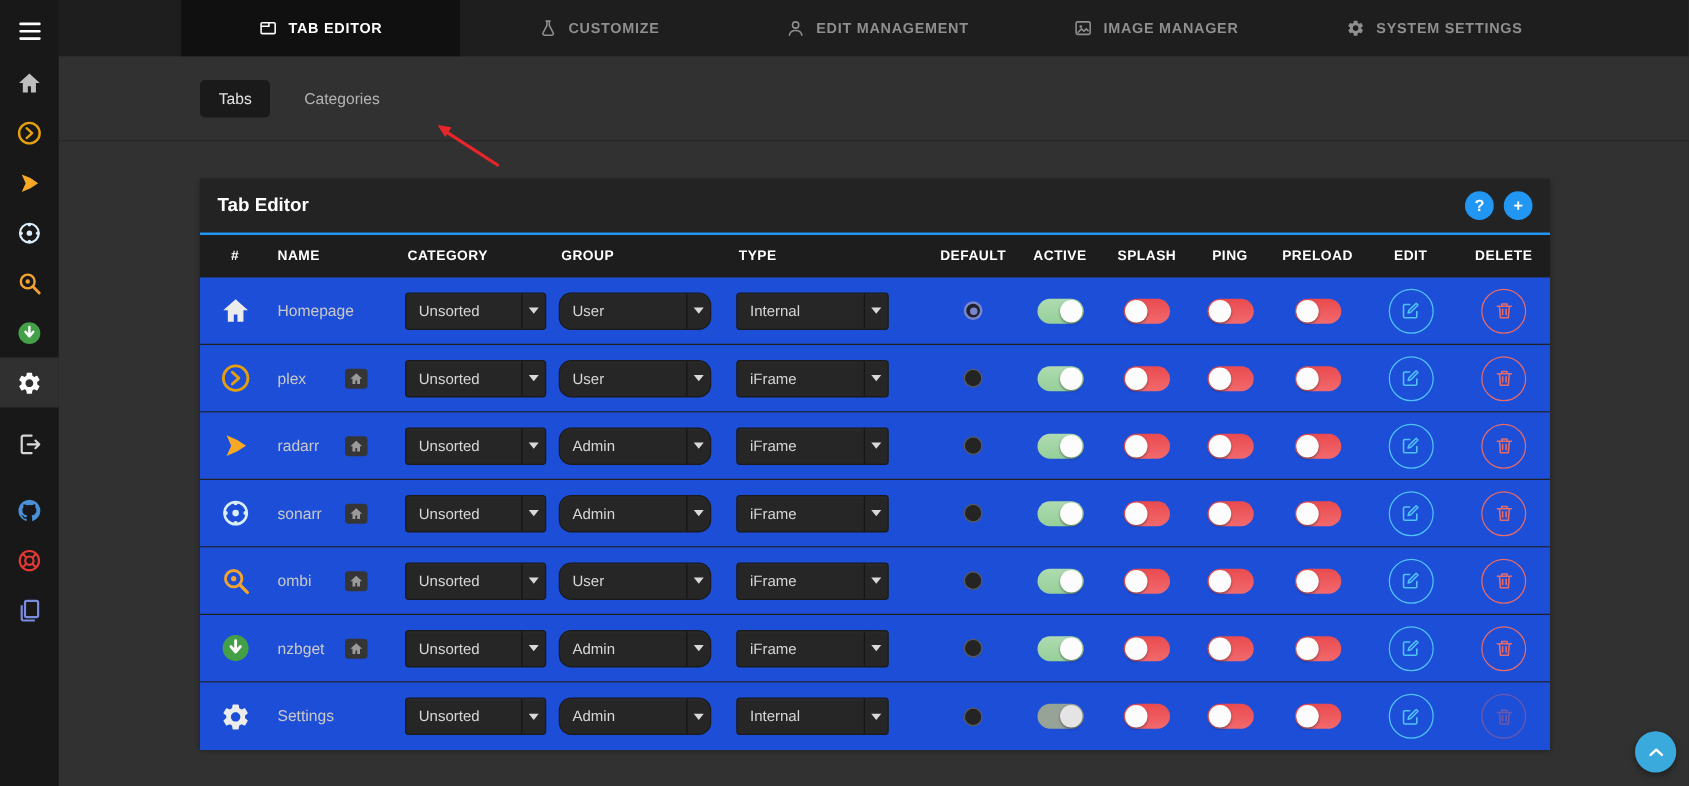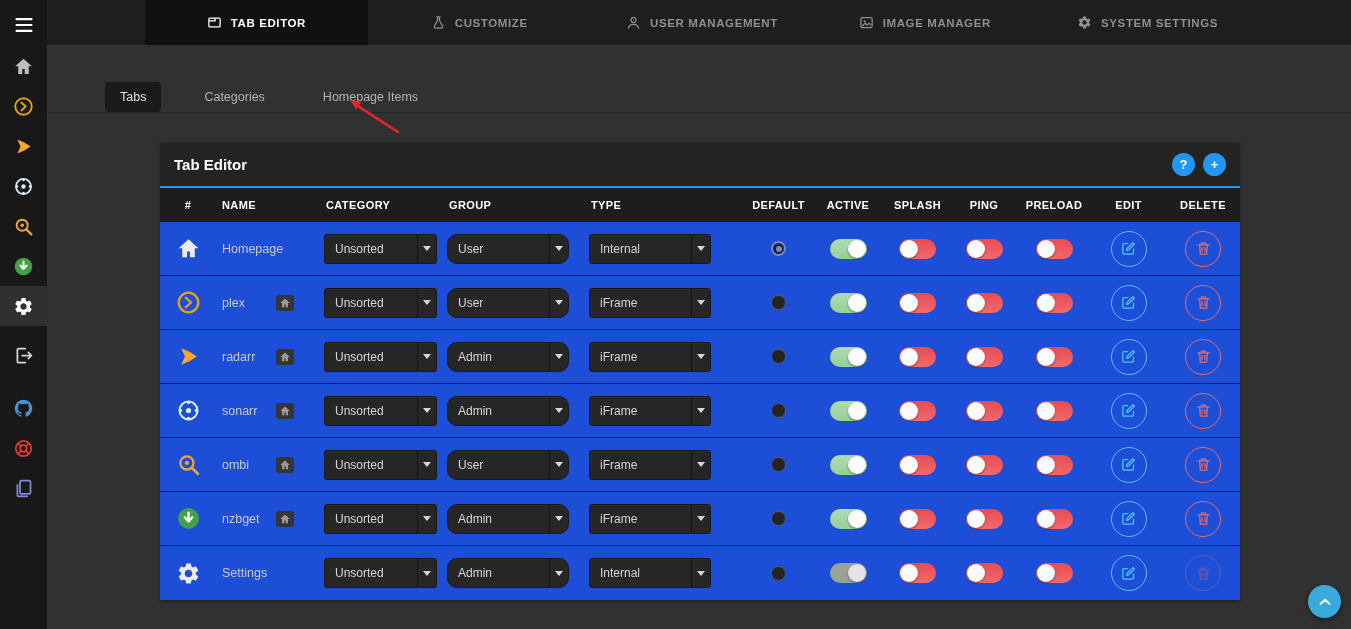--- a/index.html
+++ b/index.html
@@ -22,21 +22,21 @@
   
   .topbar { position:absolute; left:47px; right:0; top:0; height:45px; background:#1e1e1e;
             display:flex; align-items:stretch; padding-left:98px; padding-right:92px; z-index:5; }
   .top-tab { flex:1; display:flex; align-items:center; justify-content:center; gap:9px;
              color:#8f8f8f; font-size:11.5px; font-weight:bold; letter-spacing:.6px; cursor:pointer; white-space:nowrap; }
   .top-tab .icon { width:15px; height:15px; }
   .top-tab.active { background:#101010; color:#fff; }
 
   
   .subnav { position:absolute; left:47px; right:0; top:45px; height:68px; display:flex;
-            align-items:flex-end; padding-left:58px; gap:28px; border-bottom:1px solid #272727; }
+            align-items:center; padding-left:113px; gap:12px; border-bottom:1px solid #272727; }
   .subnav-item { color:#b3b3b3; font-size:12.5px; padding:8px 15px; border-radius:4px; cursor:pointer; }
   .subnav-item.active { background:#1a1a1a; color:#e2e2e2; }
 
   
   .arrow { position:absolute; left:330px; top:92px; width:80px; height:48px; z-index:8; pointer-events:none; }
 
   
   .card { position:absolute; left:160px; top:143px; width:1080px; background:#2b2b2b;
           box-shadow:0 1px 4px rgba(0,0,0,.35); }
   .card-header { height:43px; background:#232323; display:flex; align-items:center;
@@ -223,21 +223,21 @@
         </span>
         <span>CUSTOMIZE</span>
       </div>
       <div class="top-tab">
         <span class="icon">
           <svg viewBox="0 0 24 24" fill="none" stroke="currentColor" stroke-width="2" stroke-linecap="round">
             <circle cx="12" cy="8" r="4"></circle>
             <path d="M4 21c.8-4 4-6 8-6s7.2 2 8 6"></path>
           </svg>
         </span>
-        <span>USER MANAGEMENT</span>
+        <span>EDIT MANAGEMENT</span>
       </div>
       <div class="top-tab">
         <span class="icon">
           <svg viewBox="0 0 24 24" fill="none" stroke="currentColor" stroke-width="2" stroke-linejoin="round">
             <rect x="3" y="4" width="18" height="16" rx="2"></rect>
             <circle cx="9" cy="10" r="1.8" fill="currentColor" stroke="none"></circle>
             <path d="M5 18l5-5 3 3 3-3 3 3"></path>
           </svg>
         </span>
         <span>IMAGE MANAGER</span>
@@ -247,21 +247,20 @@
           <svg viewBox="0 0 24 24" fill="currentColor">
             <path d="M19.14 12.94c.04-.3.06-.61.06-.94s-.02-.64-.07-.94l2.03-1.58c.18-.14.23-.41.12-.61l-1.92-3.32c-.12-.22-.37-.29-.59-.22l-2.39.96c-.5-.38-1.03-.7-1.62-.94l-.36-2.54c-.04-.24-.24-.41-.48-.41h-3.84c-.24 0-.43.17-.47.41l-.36 2.54c-.59.24-1.13.57-1.62.94l-2.39-.96c-.22-.08-.47 0-.59.22L2.74 8.87c-.12.21-.08.47.12.61l2.03 1.58c-.05.3-.09.63-.09.94s.02.64.07.94l-2.03 1.58c-.18.14-.23.41-.12.61l1.92 3.32c.12.22.37.29.59.22l2.39-.96c.5.38 1.03.7 1.62.94l.36 2.54c.05.24.24.41.48.41h3.84c.24 0 .44-.17.47-.41l.36-2.54c.59-.24 1.13-.56 1.62-.94l2.39.96c.22.08.47 0 .59-.22l1.92-3.32c.12-.22.07-.47-.12-.61l-2.01-1.58zM12 15.6c-1.98 0-3.6-1.62-3.6-3.6s1.62-3.6 3.6-3.6 3.6 1.62 3.6 3.6-1.62 3.6-3.6 3.6z"></path>
           </svg>
         </span>
         <span>SYSTEM SETTINGS</span>
       </div>
     </header>
   <nav class="subnav">
       <div class="subnav-item active">Tabs</div>
       <div class="subnav-item">Categories</div>
-      <div class="subnav-item">Homepage Items</div>
     </nav>
 
   <svg class="arrow" viewBox="0 0 80 48">
     <path d="M68 40 L27 13.5" stroke="#e8252b" stroke-width="2.6" fill="none" stroke-linecap="round"></path>
     <polygon points="20,8 26.2,17.6 31.2,9.8" fill="#e8252b"></polygon>
   </svg>
 
   <section class="card">
     <div class="card-header">
       <h2 class="card-title">Tab Editor</h2>

